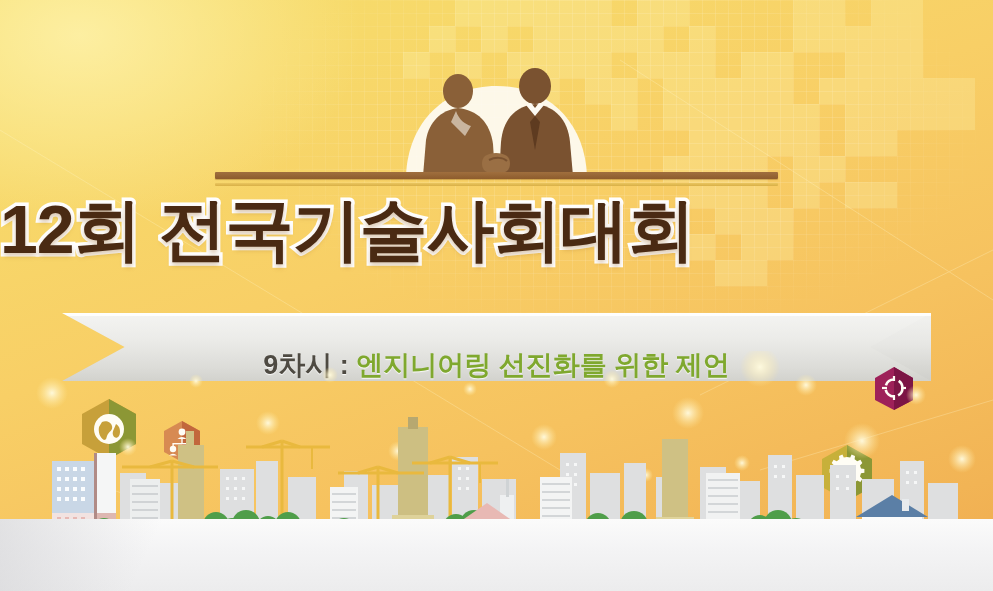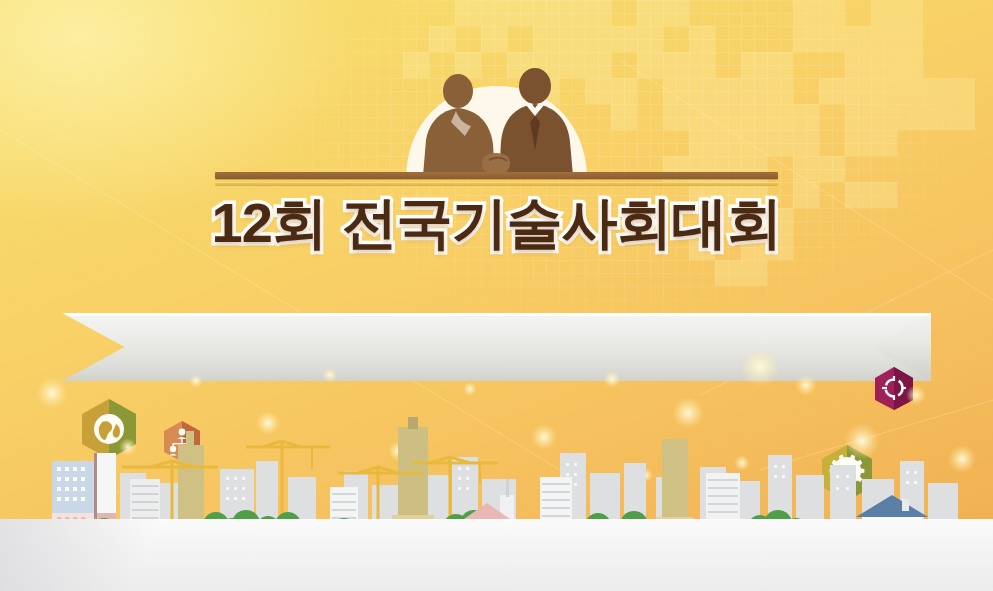--- a/index.html
+++ b/index.html
@@ -36,22 +36,22 @@
     background:linear-gradient(to bottom,#a06f3e,#8d5c2d);
     border-radius:1px;box-shadow:0 1px 1px rgba(120,70,20,.35);
   }
   .rule-thin{
     position:absolute;left:215px;top:183px;width:563px;height:3px;
     background:linear-gradient(to bottom,#e9c55e,#d7ae45);opacity:.95;border-radius:1px;
   }
 
   
   #title{
-    position:absolute;left:0;right:0;top:195px;text-align:center;
-    font-size:56px;font-weight:700;letter-spacing:-1px;line-height:1;
+    position:absolute;left:0;right:0;top:195px;
+    font-size:68px;font-weight:700;letter-spacing:-1px;line-height:1;
     color:#4a2a13;
     -webkit-text-stroke:7px #ffffff;
     paint-order:stroke fill;
     text-shadow:0 3px 5px rgba(150,95,30,.35);
     white-space:nowrap;
   }
 
   
   #ribbon{
     position:absolute;left:62px;top:313px;width:869px;height:68px;
@@ -181,20 +181,24 @@
 
   <div class="rule-main"></div>
   <div class="rule-thin"></div>
 
   <div id="title">12회 전국기술사회대회</div>
 
   <div id="ribbon">
     <div id="ribbon-inner"></div>
     <div id="ribbon-hl"></div>
   </div>
+  <div id="ribbon-text" style="top:347px;position:absolute;left:62px;width:869px;transform:none;">
+    <span class="sub-prefix">9차시 :</span>
+    <span class="sub-main">엔지니어링 선진화를 위한 제언</span>
+  </div>
 
   <div class="hex" style="left:80px;top:398px;width:58px;height:62px;">
     <svg viewBox="0 0 58 62" xmlns="http://www.w3.org/2000/svg">
       <path d="M29 1 56 16 56 46 29 61 2 46 2 16 Z" fill="#c7a03a"></path>
       <path d="M29 1 56 16 56 46 29 61 Z" fill="#8c9735"></path>
       <g>
         <circle cx="29" cy="31" r="15" fill="#fffdf5"></circle>
         <path d="M22 24 C26 22 31 24 32 28 C33 32 30 33 28 36 C26 39 27 42 24 42 C20 40 18 34 19 29 Z M36 26 C40 28 41 34 39 38 C37 41 34 40 33 37 C32 34 34 31 36 26 Z" fill="#c7a03a"></path>
       </g>
     </svg>

